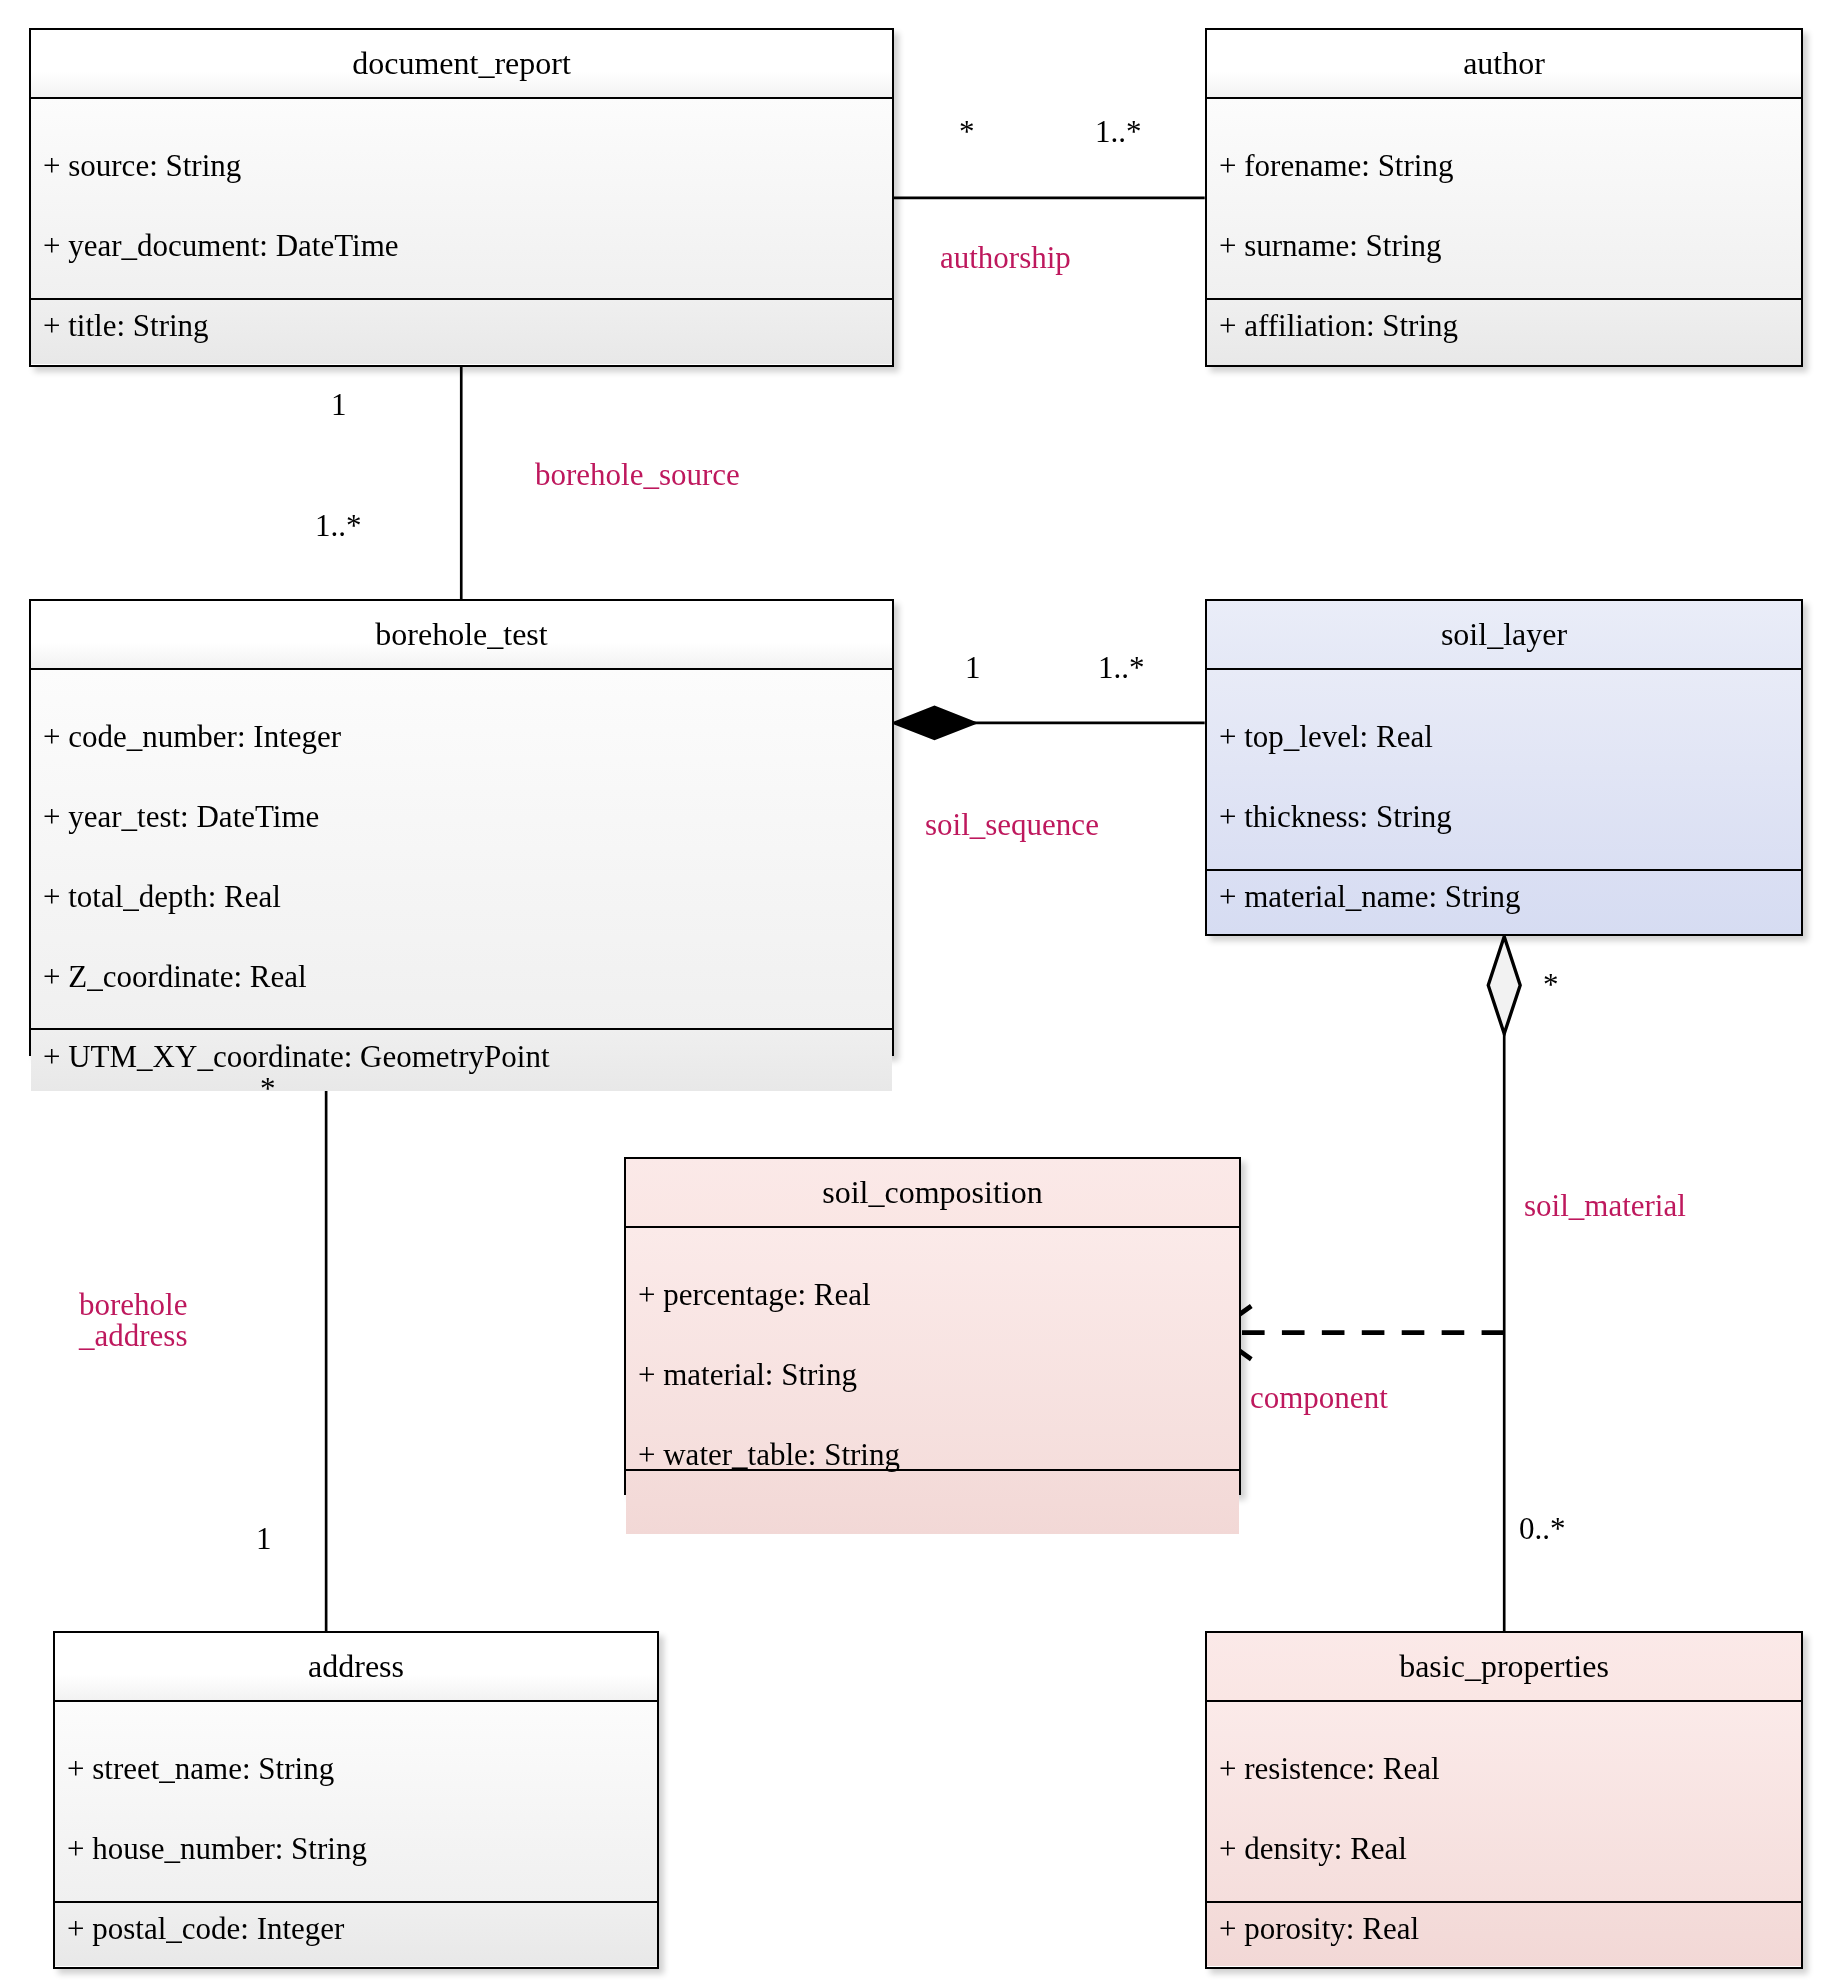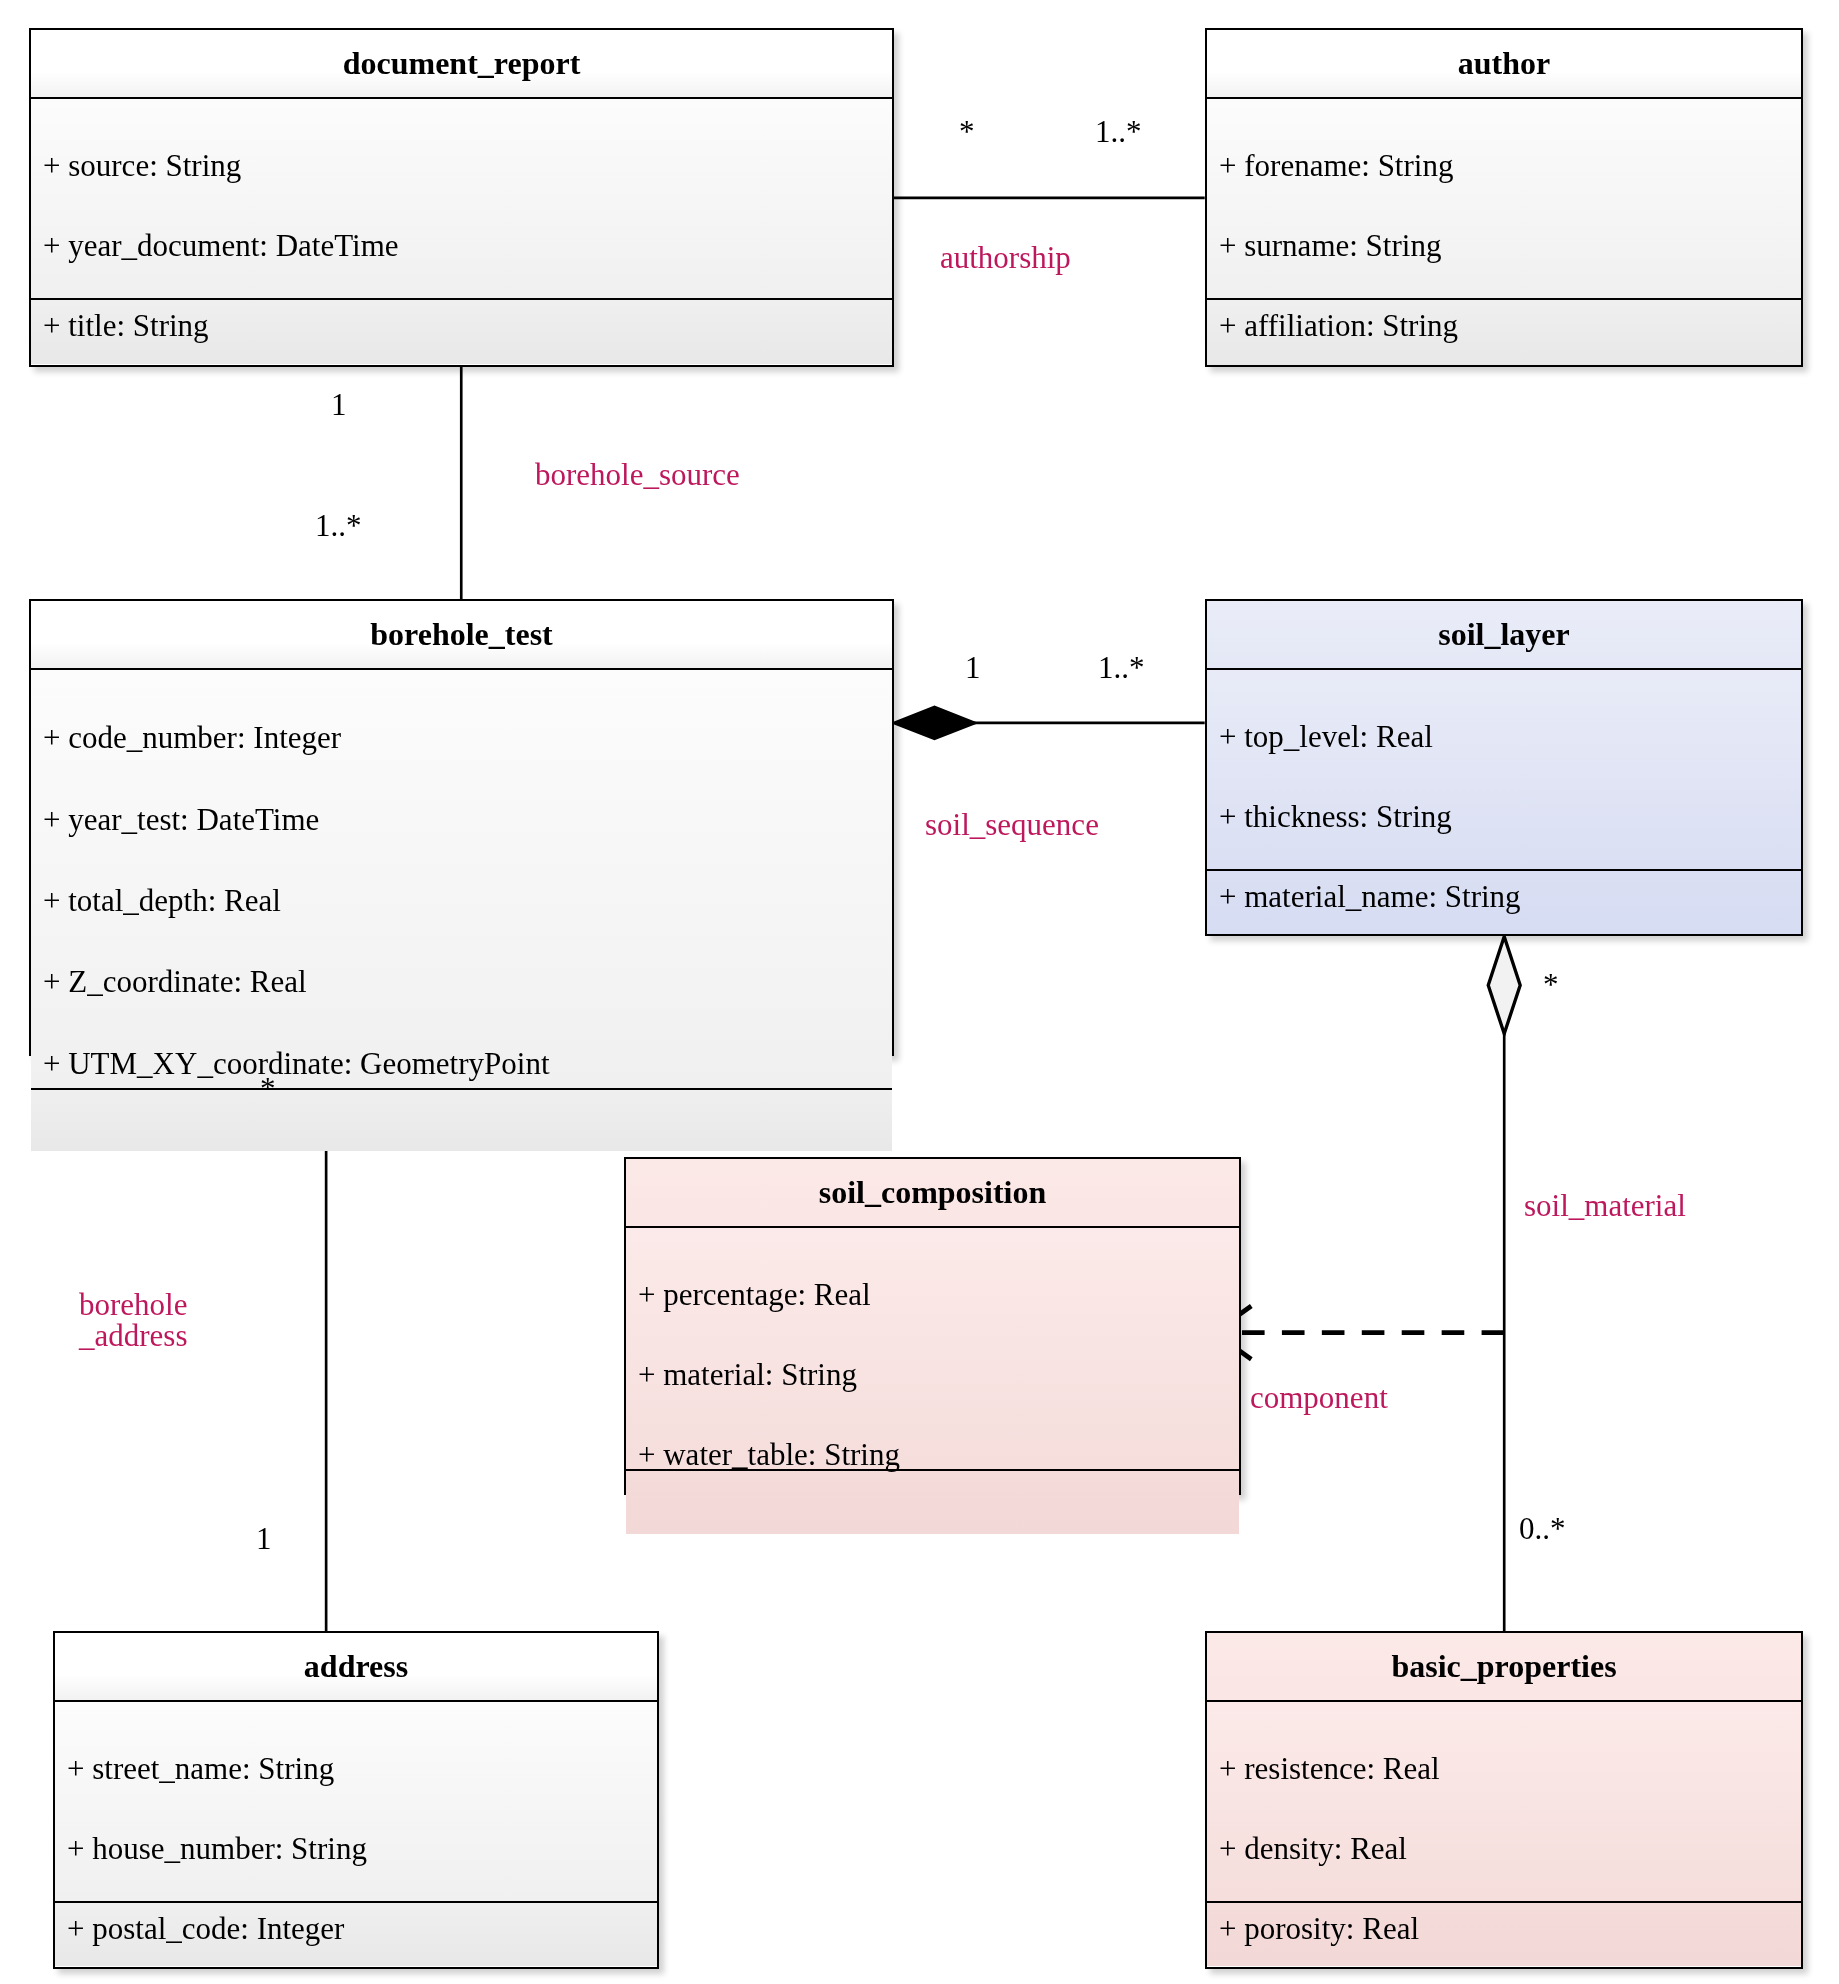--- a/index.html
+++ b/index.html
@@ -28,21 +28,21 @@
     box-sizing: border-box;
     border: 2.7px solid #000000;
     box-shadow: 4.7px 4.7px 6px rgba(0,0,0,0.18);
     background: #ffffff;
     z-index: 5;
   }
   .uml-header {
     box-sizing: border-box;
     border-bottom: 2.7px solid #000000;
     text-align: center;
-    font-weight: bold;
+    font-weight: normal;
     display: flex;
     align-items: center;
     justify-content: center;
   }
   .uml-attrs {
     box-sizing: border-box;
     border-bottom: 2.7px solid #000000;
     display: flex;
     flex-direction: column;
     justify-content: space-around;
@@ -151,21 +151,21 @@
     <div class="uml-attrs" style="height:201px;">
       <div class="uml-attr">+ forename: String</div>
       <div class="uml-attr">+ surname: String</div>
       <div class="uml-attr">+ affiliation: String</div>
     </div>
     <div class="uml-ops" style="height:65px;"></div>
   </div>
 
   <div class="uml-class theme-grey" style="left:29px; top:599px; width:865px; height:457px; font-size:31px;">
     <div class="uml-header" style="height:69px; font-size:32px;">borehole_test</div>
-    <div class="uml-attrs" style="height:420px;">
+    <div class="uml-attrs" style="height:360px;">
       <div class="uml-attr">+ code_number: Integer</div>
       <div class="uml-attr">+ year_test: DateTime</div>
       <div class="uml-attr">+ total_depth: Real</div>
       <div class="uml-attr">+ Z_coordinate: Real</div>
       <div class="uml-attr">+ UTM_XY_coordinate: GeometryPoint</div>
     </div>
     <div class="uml-ops" style="height:61px;"></div>
   </div>
 
   <div class="uml-class theme-blue" style="left:1205px; top:599px; width:598px; height:337px; font-size:31px;">

